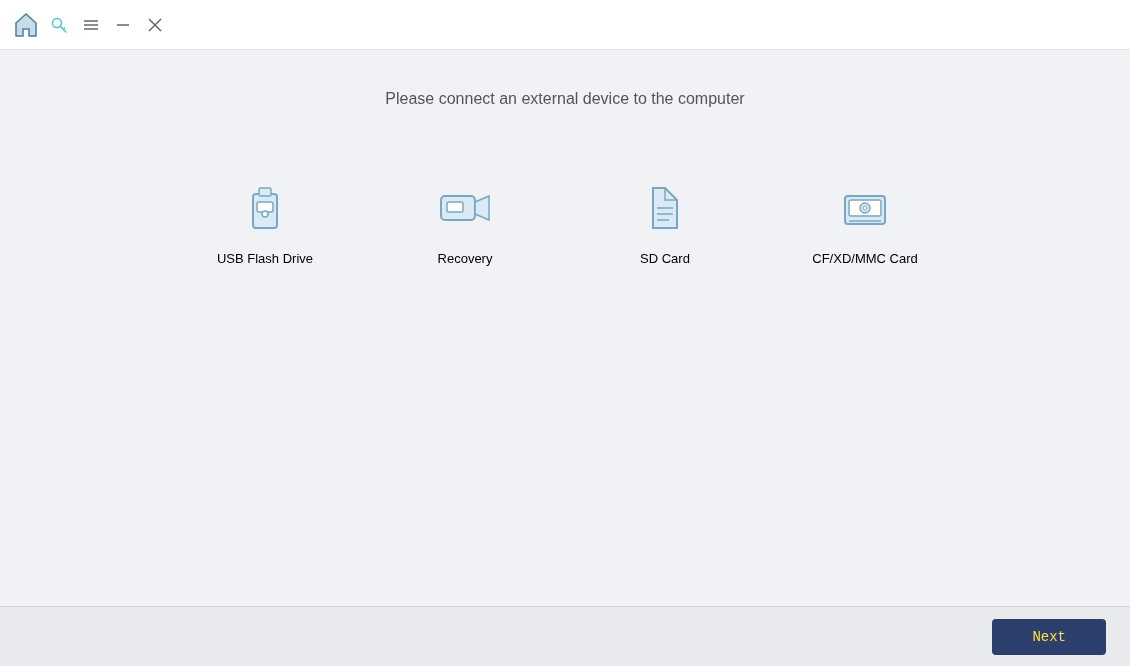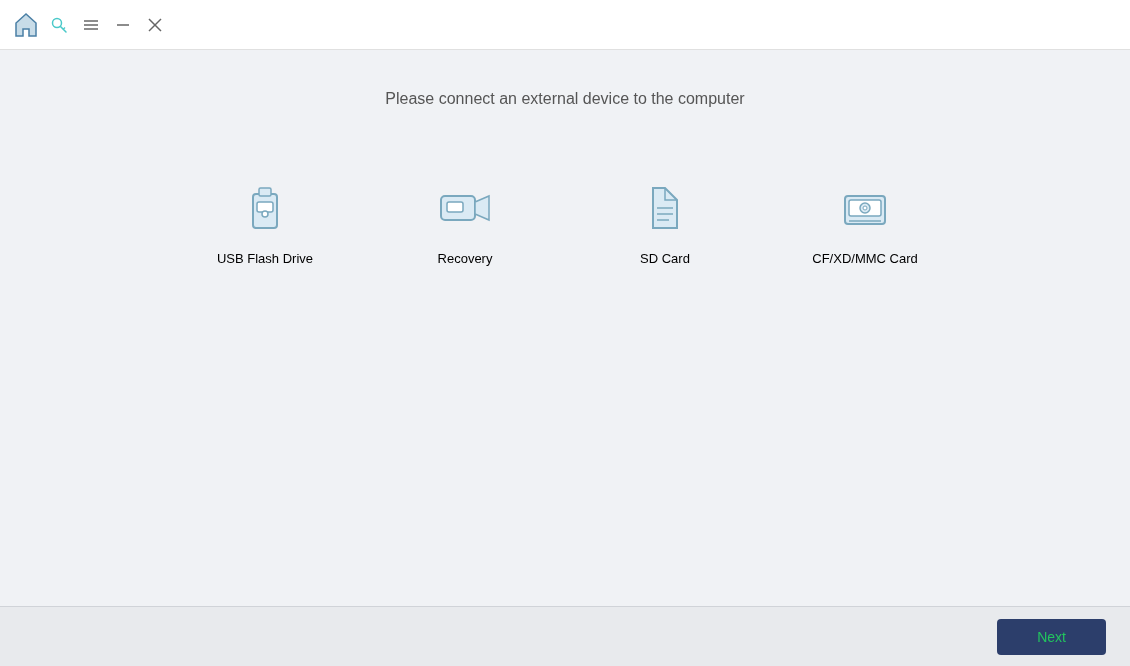--- a/index.html
+++ b/index.html
@@ -111,27 +111,27 @@
       border-top: 1px solid #d0d3d8;
       display: flex;
       align-items: center;
       justify-content: flex-end;
       padding: 0 24px;
       flex-shrink: 0;
     }
 
     .next-button {
       background: #2c3e6b;
-      color: #22c55e;
+      color: #fde047;
       border: none;
       border-radius: 4px;
       padding: 10px 40px;
       font-size: 14px;
       cursor: pointer;
-      font-family: Liberation Sans, sans-serif;
+      font-family: Liberation Mono, monospace;
     }
   </style>
 </head>
 <body>
 
 <div class="titlebar">
   <div class="titlebar-logo">
     <svg viewBox="0 0 28 28" fill="none">
       <path d="M14 3 L4 12 L4 25 L11 25 L11 18 L17 18 L17 25 L24 25 L24 12 Z" stroke="#4a7fa5" stroke-width="1.5" fill="#c8dce8"></path>
     </svg>

